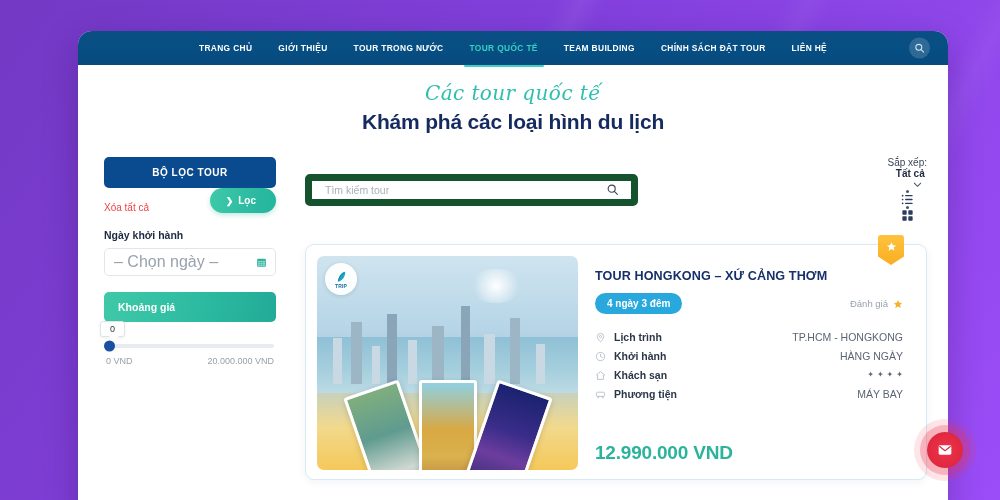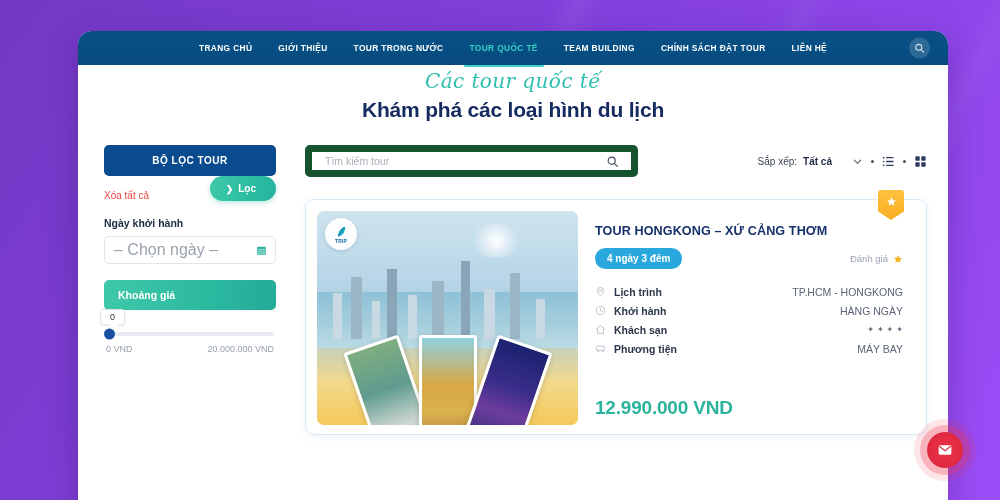--- a/index.html
+++ b/index.html
@@ -73,21 +73,21 @@
 
   
   .page { padding: 0 0 0 0; background: #fff; height: calc(100% - 34px); position: relative; }
 
   .script-title {
     text-align: center;
     font-family: "DejaVu Serif", serif;
     font-style: italic;
     font-size: 20px;
     color: #2fbfae;
-    margin-top: 4px;
+    margin-top: 16px;
     letter-spacing: .4px;
   }
   .main-title {
     text-align: center;
     font-size: 21px;
     font-weight: bold;
     color: #152a5e;
     margin-top: 5px;
     letter-spacing: -.2px;
   }
@@ -186,21 +186,21 @@
     display: flex; align-items: center; justify-content: space-between;
     padding: 0 12px 0 13px;
     cursor: text;
   }
   .search-ph { font-size: 10.5px; color: #a8b0bb; }
   .search-mag { width: 13px; height: 13px; }
 
   .sort-area {
     margin-left: auto;
     display: flex; align-items: center; gap: 0;
-    font-size: 10px; color: #2c3950;
+    font-size: 10px; color: #2c3950; flex-direction: column;
   }
   .sort-label { color: #3a4656; }
   .sort-value { font-weight: bold; color: #1d2a42; margin-left: 6px; }
   .chev-down { margin-left: 20px; width: 11px; height: 11px; cursor: pointer; }
   .dot-sep { width: 3px; height: 3px; border-radius: 50%; background: #4a5668; margin: 0 8px; }
   .view-icon { cursor: pointer; display: block; }
 
   
   .card {
     margin-top: 22px;
@@ -281,21 +281,21 @@
     padding: 5px 12px; border-radius: 13px;
   }
   .rating { display: flex; align-items: center; gap: 5px; font-size: 9.5px; color: #9aa2ae; }
   .rating svg { width: 10px; height: 10px; }
 
   .detail-list { margin-top: 13px; }
   .detail-row {
     display: flex; align-items: center; justify-content: space-between;
     padding: 3.5px 0;
   }
-  .detail-left { display: flex; align-items: center; gap: 8px; }
+  .detail-left { display: flex; align-items: flex-end; gap: 8px; }
   .detail-left svg { width: 11px; height: 11px; flex: 0 0 11px; }
   .detail-label { font-size: 10.5px; font-weight: bold; color: #2b3648; }
   .detail-value { font-size: 10.5px; color: #5b6575; }
   .stars { display: flex; gap: 3px; }
   .stars span { font-size: 8px; color: #5b6575; }
 
   .price { margin-top: auto; margin-bottom: 4px; font-size: 19px; font-weight: bold; color: #2bb39c; letter-spacing: -.2px; }
 
   
   .chat-fab {

